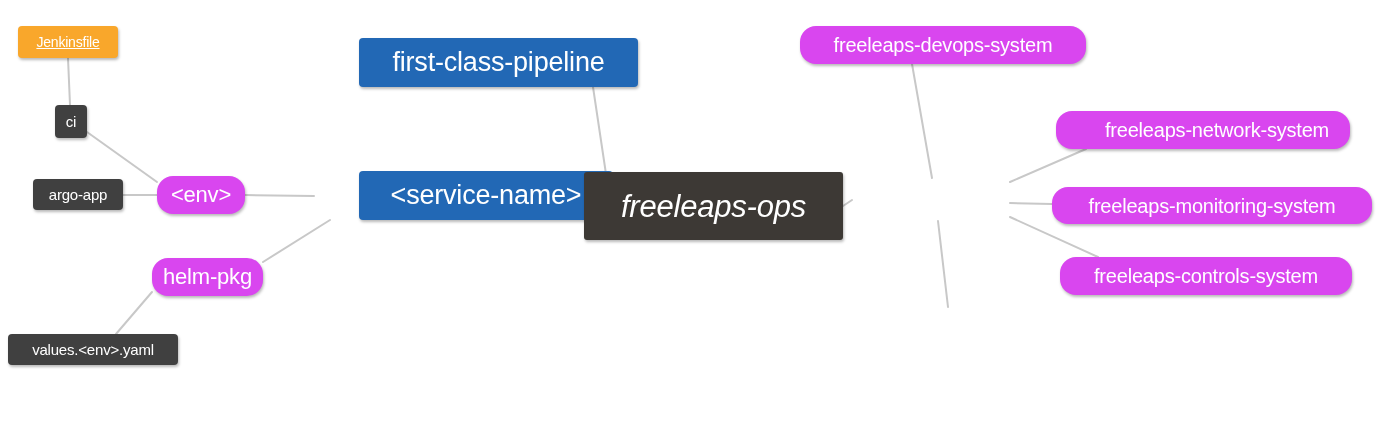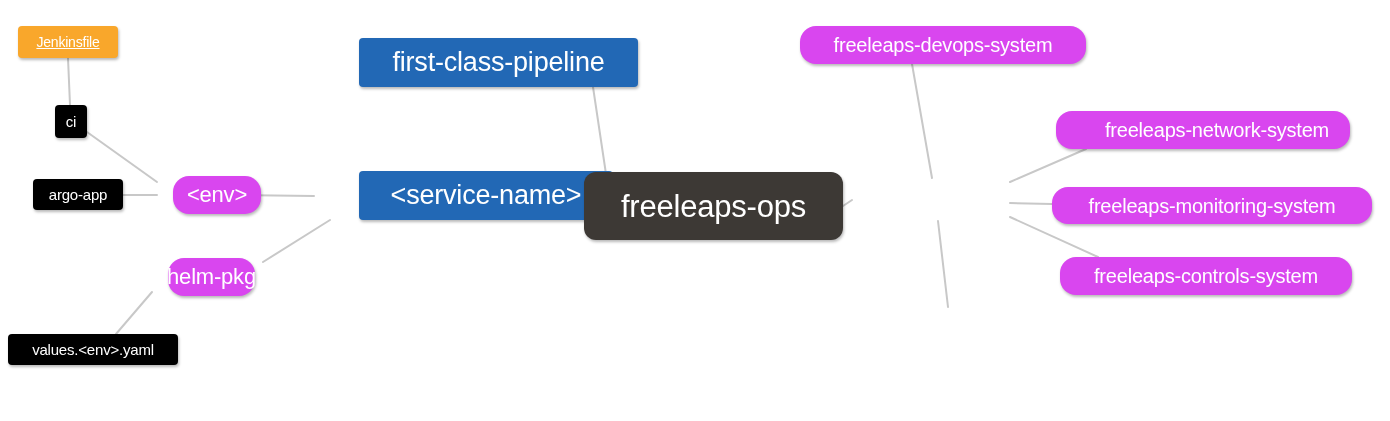--- a/index.html
+++ b/index.html
@@ -36,39 +36,40 @@
     white-space: nowrap;
     border-radius: 4px;
     box-shadow: 1px 2px 3px rgba(0,0,0,0.28);
     letter-spacing: -0.2px;
     line-height: 1;
     z-index: 5;
   }
   .n-root {
     background: #3d3935;
     font-size: 31px;
-    border-radius: 12px;
+    border-radius: 3px;
+    font-style: italic;
   }
   .n-blue {
     background: #2268b5;
     margin-left: 45px;
   }
   .n-green {
     background: #d946ef;
     border-radius: 16px;
   }
   .n-orange {
     background: #f9a72b;
   }
   .n-red {
-    background: #000000;
+    background: #404040;
   }
   .fs-31 { font-size: 31px; }
   .fs-27 { font-size: 27px; }
-  .fs-22 { font-size: 22px; margin-left: 16px; }
+  .fs-22 { font-size: 22px; }
   .fs-20 { font-size: 20px; }
   .fs-16 { font-size: 15px; }
   .fs-14 { font-size: 14px; }
 </style>
 </head>
 <body>
 
 <div id="mindmap">
 
   <svg id="edges" viewBox="0 0 1390 421">
@@ -113,21 +114,21 @@
   </div>
 
   <div class="node n-red fs-16" style="left:33px; top:179px; width:90px; height:31px;">
     <span>argo-app</span>
   </div>
 
   <div class="node n-green fs-22" style="left:157px; top:176px; width:88px; height:38px;">
     <span>&lt;env&gt;</span>
   </div>
 
-  <div class="node n-green fs-22" style="left:152px; top:258px; width:87px; height:38px;">
+  <div class="node n-green fs-22" style="left:152px; top:258px; width:111px; height:38px;">
     <span>helm-pkg</span>
   </div>
 
   <div class="node n-red fs-16" style="left:8px; top:334px; width:170px; height:31px;">
     <span>values.&lt;env&gt;.yaml</span>
   </div>
 
   <div class="node n-blue fs-27" style="left:314px; top:38px; width:279px; height:49px;">
     <span>first-class-pipeline</span>
   </div>

